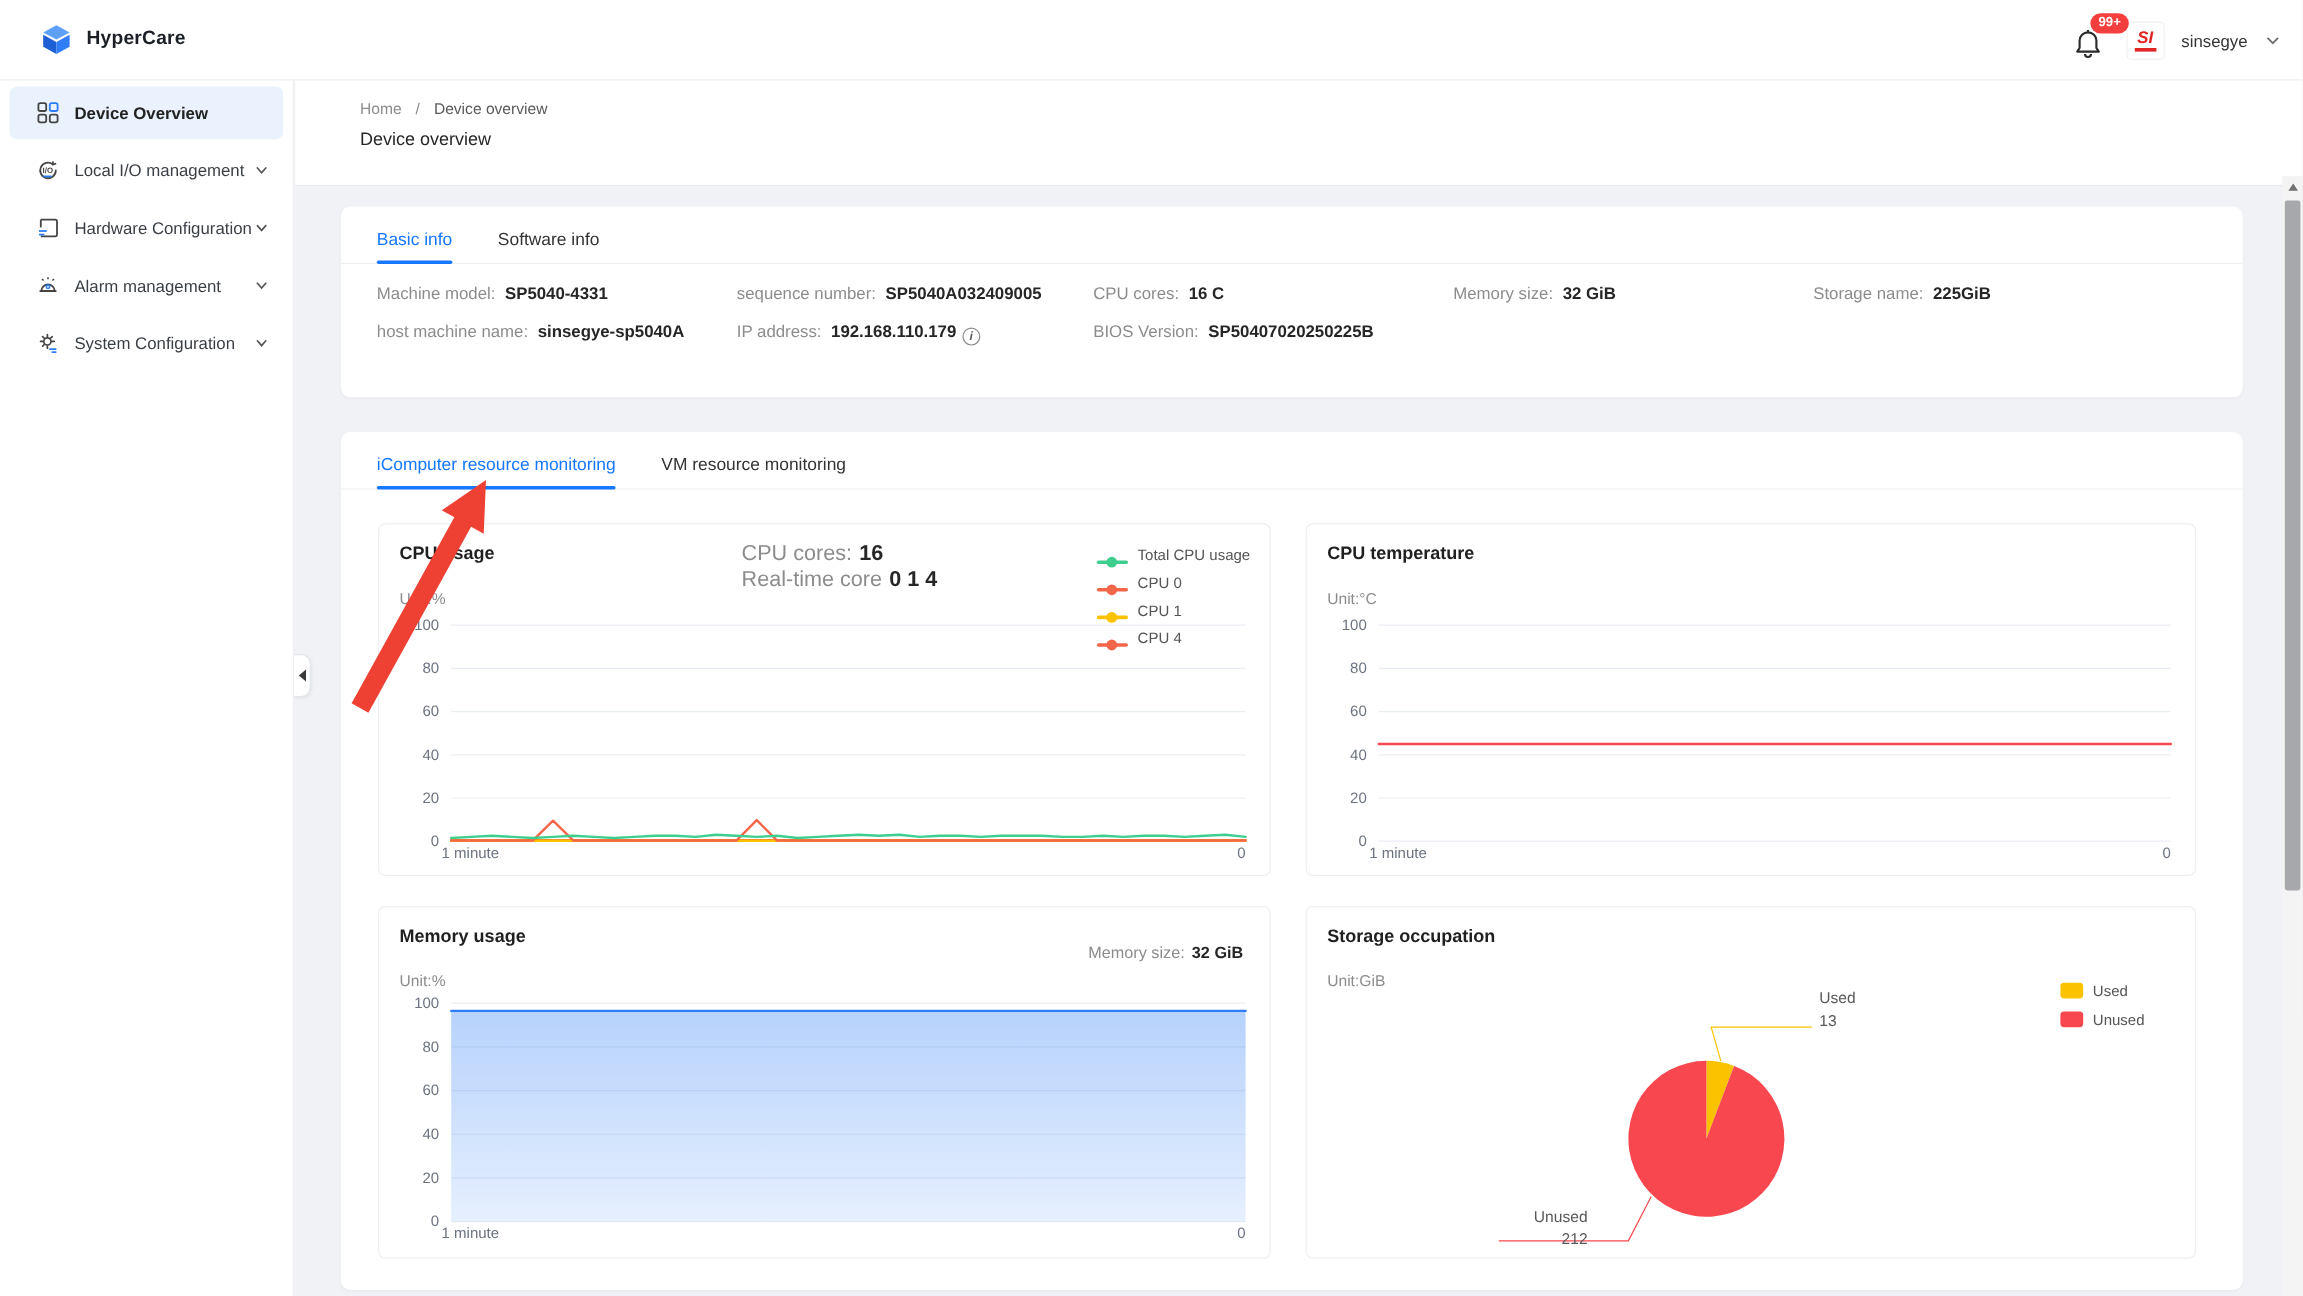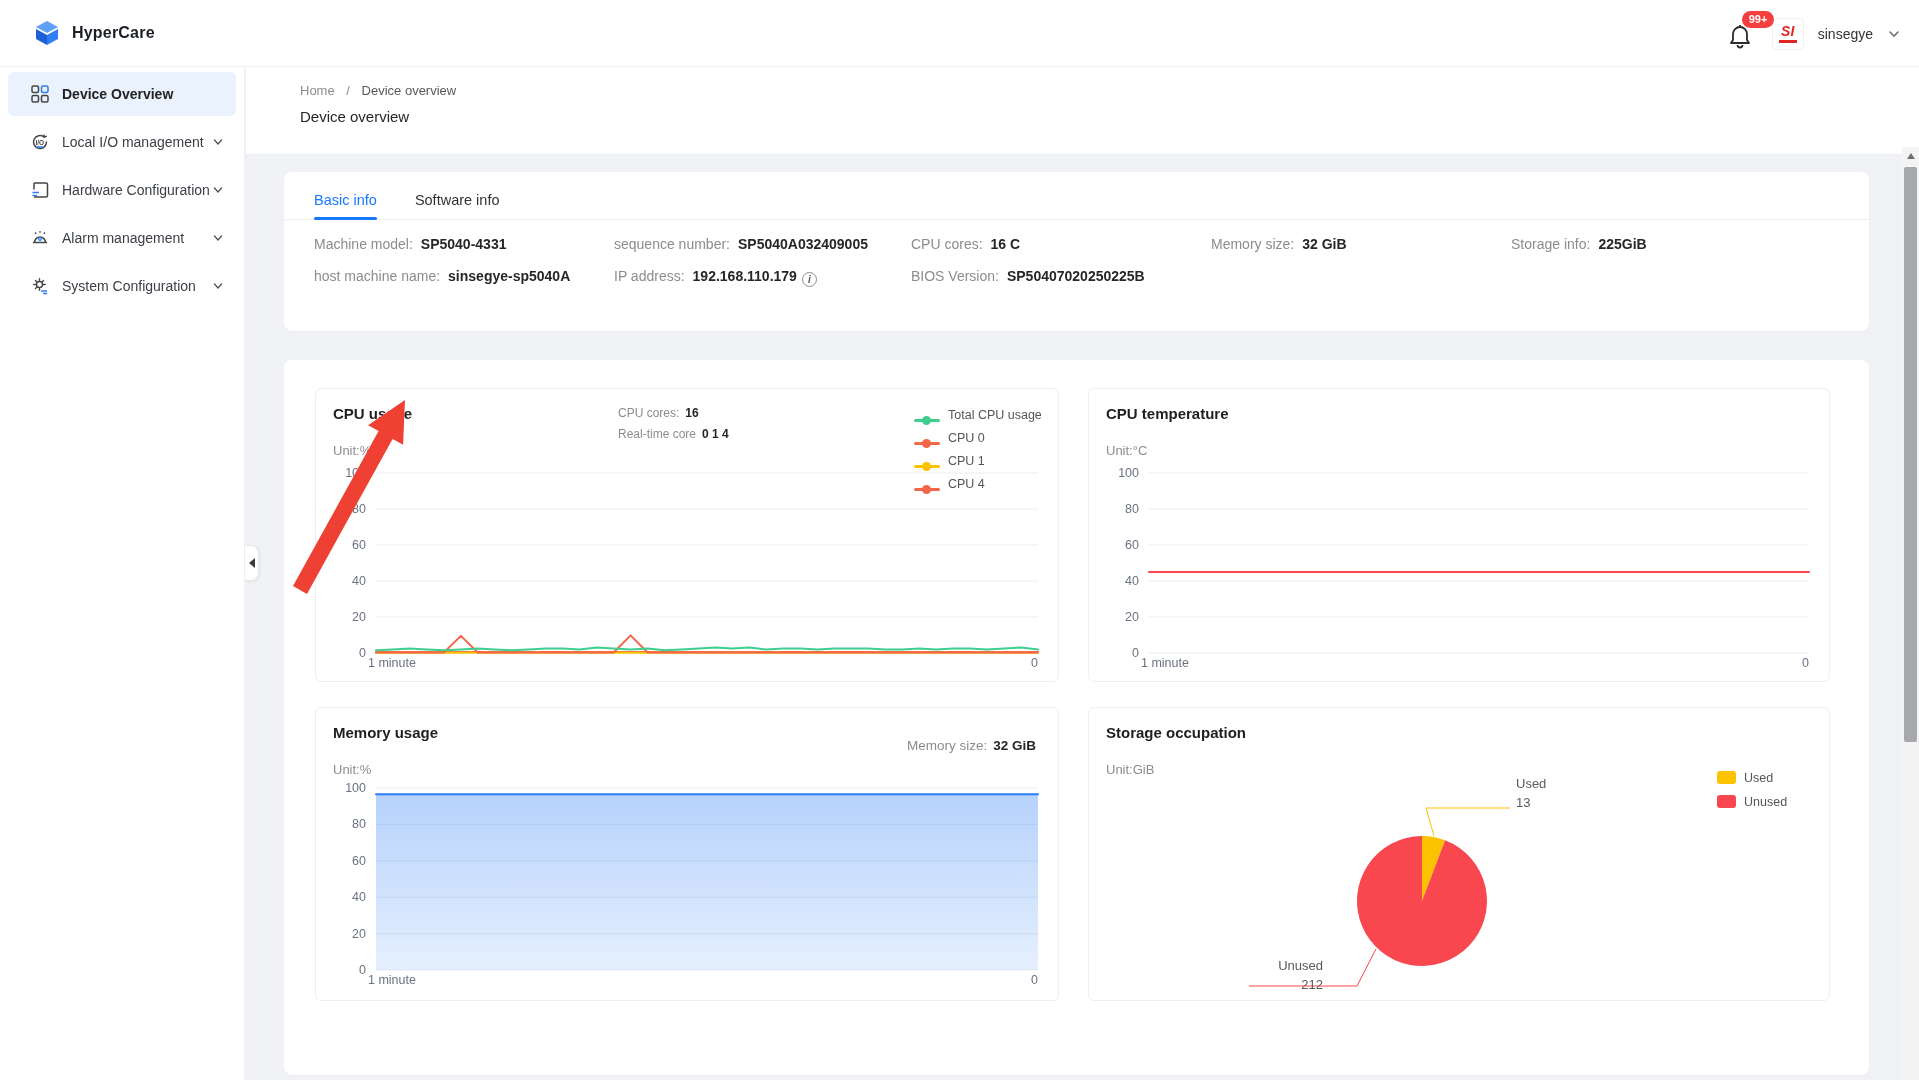--- a/index.html
+++ b/index.html
@@ -66,21 +66,21 @@
              color:#595959; font-size:10px; align-items:center; justify-content:center; margin-left:5px;
              vertical-align:-2px; cursor:pointer; font-style:italic; font-weight:600; }
 
   
   .charts-area{ padding:28px 0 0 31px; }
   .chart-row{ display:flex; gap:29px; margin-bottom:25px; }
   .chart-card{ position:relative; height:294px; border:1px solid #eceff3; border-radius:6px; background:#fff; }
   .chart-card.w1{ width:744px; } .chart-card.w2{ width:742px; }
   .chart-title{ position:absolute; left:17px; top:16px; font-size:15px; font-weight:700; color:#1f1f1f; }
   .unit-label{ position:absolute; left:17px; top:54px; font-size:13px; color:#8c8c8c; }
-  .chart-meta{ position:absolute; left:302px; top:14px; font-size:12px; line-height:21px; }
+  .chart-meta{ position:absolute; left:302px; top:14px; font-size:18px; line-height:21px; }
   .chart-meta .k{ color:#8c8c8c; margin-right:6px; } .chart-meta .v{ color:#262626; font-weight:700; }
   .mem-size{ position:absolute; right:22px; top:30px; font-size:13.5px; }
   .mem-size .k{ color:#8c8c8c; margin-right:6px; } .mem-size .v{ color:#262626; font-weight:700; }
 
   .line-legend{ position:absolute; left:598px; top:15px; display:flex; flex-direction:column; gap:5px; }
   .lg-item{ display:flex; align-items:flex-end; gap:8px; height:18px; cursor:pointer; }
   .lg-marker{ width:26px; height:3px; border-radius:2px; position:relative; }
   .lg-marker::after{ content:''; position:absolute; left:8px; top:-3px; width:9px; height:9px;
                      border-radius:50%; background:inherit; }
   .lg-text{ font-size:12.5px; color:#555; }
@@ -234,35 +234,39 @@
           <div class="kv">
             <span class="k">sequence number:</span><span class="v">SP5040A032409005</span>
           </div>
           <div class="kv">
             <span class="k">CPU cores:</span><span class="v">16 C</span>
           </div>
           <div class="kv">
             <span class="k">Memory size:</span><span class="v">32 GiB</span>
           </div>
           <div class="kv">
-            <span class="k">Storage info:</span><span class="v">225GiB</span>
+            <span class="k">Storage name:</span><span class="v">225GiB</span>
           </div>
           <div class="kv">
             <span class="k">host machine name:</span><span class="v">sinsegye-sp5040A</span>
           </div>
           <div class="kv">
             <span class="k">IP address:</span><span class="v">192.168.110.179</span><span class="circle-i">i</span>
           </div>
           <div class="kv">
             <span class="k">BIOS Version:</span><span class="v">SP50407020250225B</span>
           </div>
         </div>
       </div>
 
       <div class="card monitor">
+        <div class="tabs-row">
+          <div class="tab active">iComputer resource monitoring</div>
+          <div class="tab">VM resource monitoring</div>
+        </div>
 
         <div class="charts-area">
           <div class="chart-row">
 
             <div class="chart-card w1">
               <svg id="svg-cpu" class="chart" width="744" height="294" viewBox="0 0 744 294">
                   <line x1="60" x2="722" y1="264" y2="264" stroke="#e9eef4" stroke-width="1"></line>
                   <text x="50" y="268" text-anchor="end" class="tick">0</text>
                   <line x1="60" x2="722" y1="228" y2="228" stroke="#e9eef4" stroke-width="1"></line>
                   <text x="50" y="232" text-anchor="end" class="tick">20</text>

